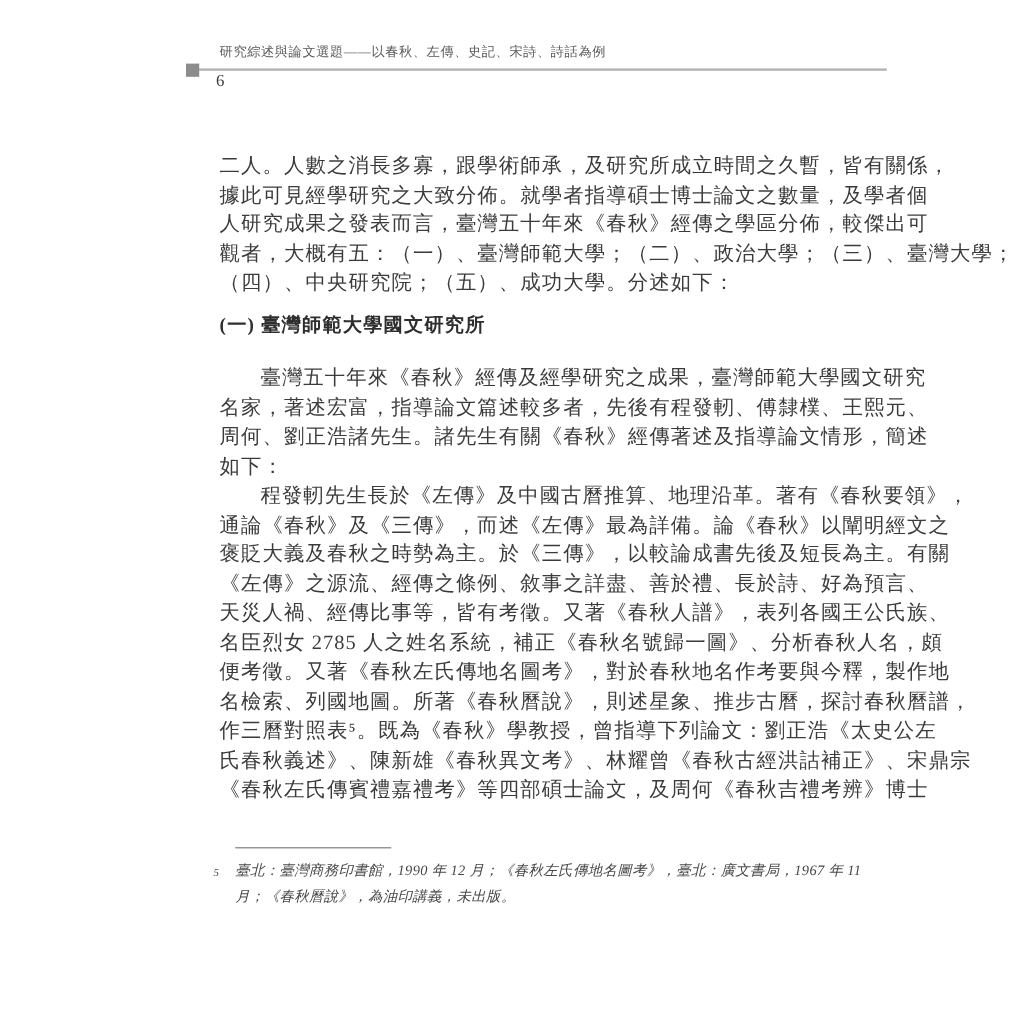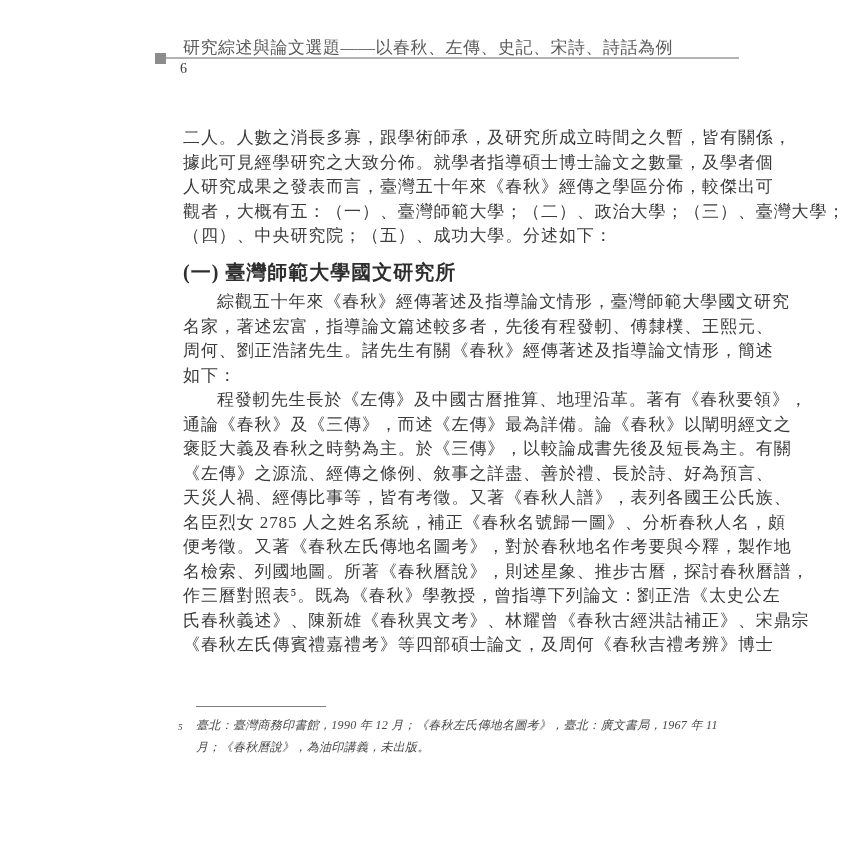--- a/index.html
+++ b/index.html
@@ -19,21 +19,21 @@
     height: 850px;
     background: var(--c-background);
     overflow: hidden;
     font-family: "Liberation Serif", "DejaVu Serif", serif;
   }
   
   .running-title {
     position: absolute;
     left: 183px;
     top: 36px;
-    font-size: 17px;
+    font-size: 11px;
     letter-spacing: 0.5px;
     color: var(--c-muted);
     white-space: nowrap;
   }
   .header-rule {
     position: absolute;
     left: 157px;
     top: 57px;
     width: 582px;
     height: 2px;
@@ -64,25 +64,25 @@
     line-height: 24.5px;
     letter-spacing: 0.9px;
     color: var(--c-text);
   }
   .t-line {
     white-space: nowrap;
     height: 24.5px;
     overflow: visible;
   }
   .section-heading {
-    font-size: 20px;
+    font-size: 16px;
     font-weight: bold;
     letter-spacing: 1px;
     color: var(--c-heading);
-    margin: 11px 0 6px 0;
+    margin: 11px 0 19px 0;
     white-space: nowrap;
   }
   
   .footnotes {
     position: absolute;
     left: 183px;
     top: 706px;
     width: 500px;
     font-size: 12px;
     font-style: italic;
@@ -125,21 +125,21 @@
         <div class="t-line">二人。人數之消長多寡，跟學術師承，及研究所成立時間之久暫，皆有關係，</div>
         <div class="t-line">據此可見經學研究之大致分佈。就學者指導碩士博士論文之數量，及學者個</div>
         <div class="t-line">人研究成果之發表而言，臺灣五十年來《春秋》經傳之學區分佈，較傑出可</div>
         <div class="t-line">觀者，大概有五：（一）、臺灣師範大學；（二）、政治大學；（三）、臺灣大學；</div>
         <div class="t-line">（四）、中央研究院；（五）、成功大學。分述如下：</div>
       </div>
 
     <h2 class="section-heading">(一) 臺灣師範大學國文研究所</h2>
 
     <div class="para">
-        <div class="t-line" style="text-indent: 2em;">綜觀五十年來《春秋》經傳著述及指導論文情形，臺灣師範大學國文研究</div>
+        <div class="t-line" style="text-indent: 2em;">臺灣五十年來《春秋》經傳及經學研究之成果，臺灣師範大學國文研究</div>
         <div class="t-line">名家，著述宏富，指導論文篇述較多者，先後有程發軔、傅隸樸、王熙元、</div>
         <div class="t-line">周何、劉正浩諸先生。諸先生有關《春秋》經傳著述及指導論文情形，簡述</div>
         <div class="t-line">如下：</div>
       </div>
 
     <div class="para">
         <div class="t-line" style="text-indent: 2em;">程發軔先生長於《左傳》及中國古曆推算、地理沿革。著有《春秋要領》，</div>
         <div class="t-line">通論《春秋》及《三傳》，而述《左傳》最為詳備。論《春秋》以闡明經文之</div>
         <div class="t-line">褒貶大義及春秋之時勢為主。於《三傳》，以較論成書先後及短長為主。有關</div>
         <div class="t-line">《左傳》之源流、經傳之條例、敘事之詳盡、善於禮、長於詩、好為預言、</div>

